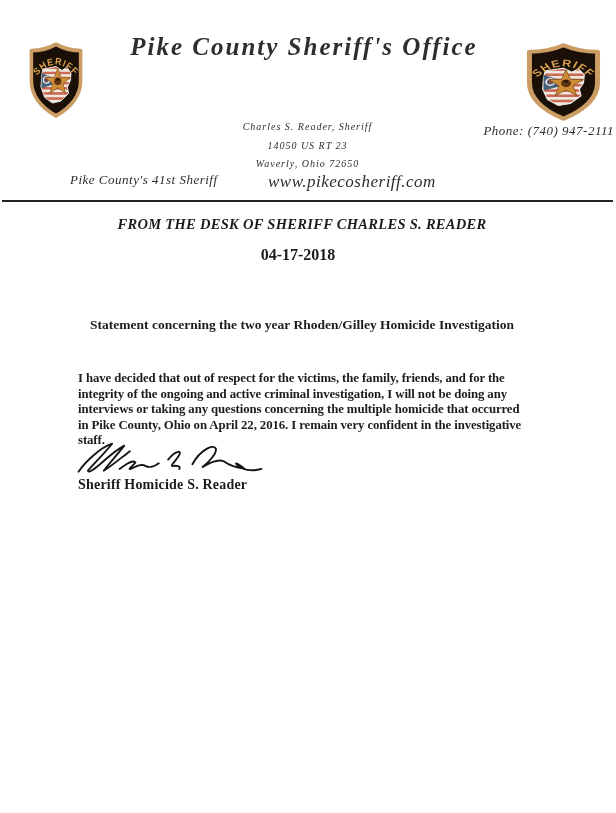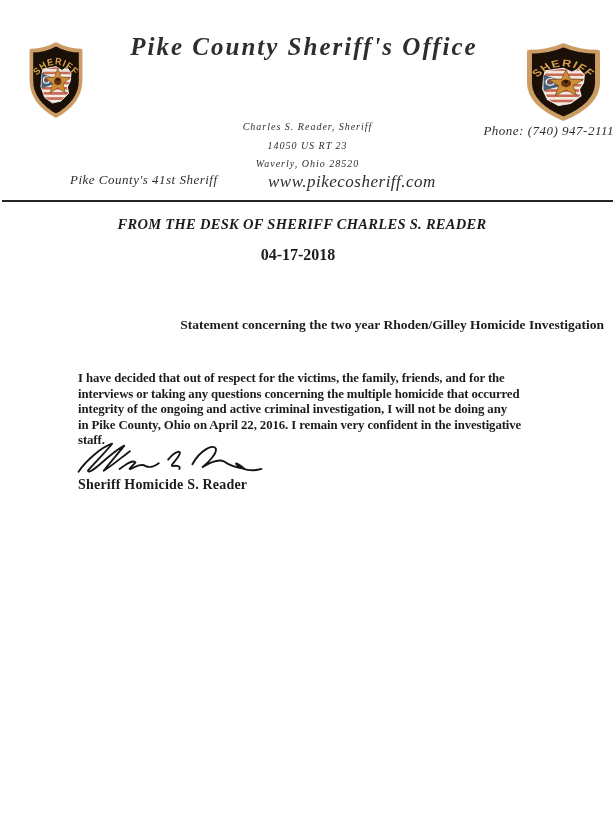--- a/index.html
+++ b/index.html
@@ -47,21 +47,21 @@
     font-size:14.5px;font-weight:bold;font-style:italic;
     letter-spacing:0.3px;
   }
   .date{
     position:absolute;top:246px;left:0;width:596px;
     text-align:center;
     font-size:16px;font-weight:bold;
   }
   .subject{
     position:absolute;top:317px;left:0;width:604px;
-    text-align:right;
+    text-align:center;
     font-size:13.5px;font-weight:bold;
   }
   .body-text{
     position:absolute;top:371px;left:78px;width:480px;
     font-size:12.8px;font-weight:bold;line-height:15.6px;
     letter-spacing:-0.1px;
   }
   .signature{
     position:absolute;top:440px;left:72px;width:196px;height:42px;
   }
@@ -118,40 +118,40 @@
     <text font-family="Liberation Sans, sans-serif" font-size="15" font-weight="bold" fill="#d8a14c" letter-spacing="1.5">
       <textPath href="#arcR" startOffset="50%" text-anchor="middle">SHERIFF</textPath>
     </text>
   </svg>
 
   <div class="comic lh-title">Pike County Sheriff's Office</div>
 
   <div class="comic lh-address">
     <div>Charles S. Reader, Sheriff</div>
     <div>14050 US RT 23</div>
-    <div>Waverly, Ohio 28520</div>
+    <div>Waverly, Ohio 72650</div>
   </div>
 
   <div class="comic lh-contact">
     <div>Phone: (740) 947-2111</div>
   </div>
 
   <div class="comic lh-tagline">Pike County's 41st Sheriff</div>
   <div class="comic lh-website">www.pikecosheriff.com</div>
 
   <div class="divider"></div>
 
   <div class="heading">FROM THE DESK OF SHERIFF CHARLES S. READER</div>
   <div class="date">04-17-2018</div>
   <div class="subject">Statement concerning the two year Rhoden/Gilley Homicide Investigation</div>
 
   <div class="body-text">
       <div>I have decided that out of respect for the victims, the family, friends, and for the</div>
+      <div>integrity of the ongoing and active criminal investigation, I will not be doing any</div>
       <div>interviews or taking any questions concerning the multiple homicide that occurred</div>
-      <div>integrity of the ongoing and active criminal investigation, I will not be doing any</div>
       <div>in Pike County, Ohio on April 22, 2016. I remain very confident in the investigative</div>
       <div>staff.</div>
     </div>
 
   <svg class="signature" viewBox="0 0 200 45">
     <g fill="none" stroke="#151515" stroke-width="2" stroke-linecap="round" stroke-linejoin="round">
       <path d="M2,34 C10,22 26,8 38,4 C31,13 16,28 12,33 C13,36 19,31 25,26 C35,17 45,9 51,6 C45,14 33,27 29,33 C37,28 49,18 57,12"></path>
       <path d="M46,31 C54,25 60,21 63,24 C60,28 54,32 58,31 C64,28 70,25 74,28 C78,30 84,28 88,25"></path>
       <path d="M98,21 C105,12 113,10 110,16 C107,22 99,28 103,28 C107,27 112,28 110,31"></path>
       <path d="M124,26 C132,11 146,4 149,9 C151,14 141,24 135,29 C143,24 152,20 158,23 C162,26 168,29 180,31 C174,26 168,23 172,27 C177,32 188,34 198,31"></path>

